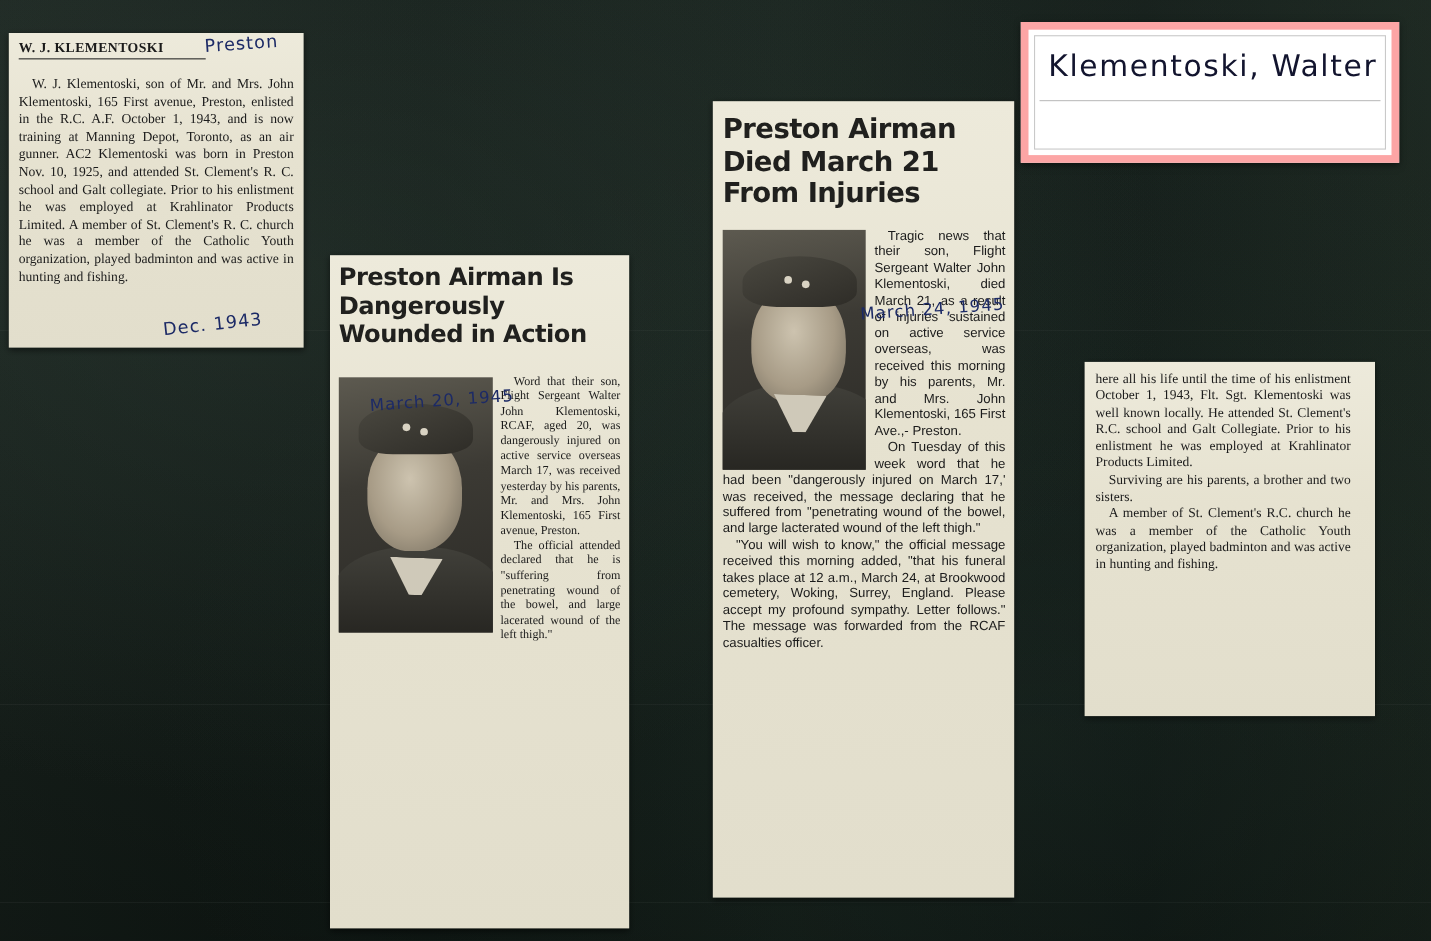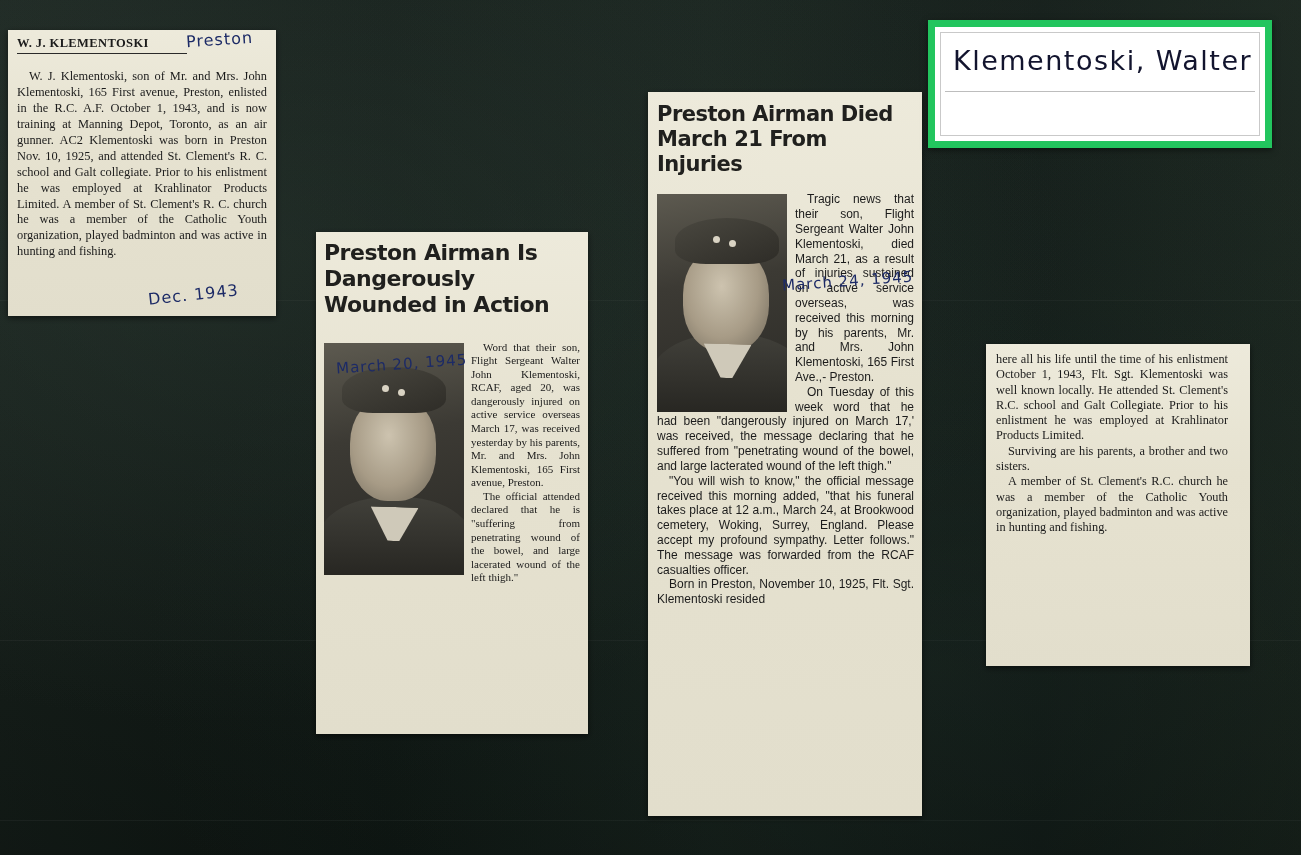--- a/index.html
+++ b/index.html
@@ -87,22 +87,22 @@
     font-size: 15px;
     letter-spacing: 1px;
     transform: rotate(-4deg);
     white-space: nowrap;
   }
   #hw-preston { left: 186px; top: 30px; font-size: 16px; }
   #hw-dec1943 { left: 148px; top: 285px; font-size: 16px; transform: rotate(-6deg); }
 
   
   #clip2 {
-    left: 316px; top: 232px;
-    width: 272px; height: 502px;
+    left: 300px; top: 232px;
+    width: 272px; height: 612px;
     padding: 8px 8px 6px 8px;
     box-sizing: border-box;
   }
   .headline {
     font-family: "DejaVu Sans", sans-serif;
     font-weight: bold;
     color: #20201e;
     letter-spacing: -0.5px;
   }
   #clip2 .headline {
@@ -165,60 +165,60 @@
   }
 
   
   #clip3 {
     left: 648px; top: 92px;
     width: 274px; height: 724px;
     padding: 10px 8px 6px 9px;
     box-sizing: border-box;
   }
   #clip3 .headline {
-    font-size: 21px;
+    font-size: 25px;
     line-height: 1.18;
     margin-bottom: 16px;
   }
   #clip3 .cols {
     font-size: 12px;
     line-height: 1.235;
     text-align: justify;
     font-family: Liberation Sans, sans-serif;
   }
   #hw-mar24 { left: 782px; top: 272px; font-size: 15px; transform: rotate(-4deg); }
   #clip3 .photo {
     float: left;
     width: 130px;
     height: 218px;
     margin: 2px 8px 2px 0;
   }
 
   
   #clip4 {
-    left: 986px; top: 344px;
+    left: 986px; top: 329px;
     width: 264px; height: 322px;
     padding: 8px 22px 8px 10px;
     box-sizing: border-box;
   }
   #clip4 .cols {
     font-size: 12.3px;
     line-height: 1.245;
     text-align: justify;
     font-family: "Liberation Serif", serif;
   }
   #clip4 .indent { display: inline-block; width: 12px; }
 
   
   #label-card {
     position: absolute;
     left: 928px; top: 20px;
     width: 344px; height: 128px;
     background: #ffffff;
-    border: 7px solid #22c55e;
+    border: 7px solid #fca5a5;
     box-sizing: border-box;
     box-shadow: 0 2px 6px rgba(0,0,0,0.5);
   }
   #label-card .inner {
     position: absolute;
     inset: 5px;
     border: 1px solid #c9c9c9;
     background: #fff;
   }
   #label-card .label-text {
@@ -282,21 +282,20 @@
       <div class="face"></div>
       <div class="cap">
           <span class="dot" style="left:38px"></span>
           <span class="dot" style="left:54px;top:22px"></span>
         </div>
       <div class="collar"></div>
     </div>
     <p><span style="display:inline-block;width:12px"></span><span>Tragic news that their son, Flight Sergeant Walter John Klementoski, died March 21, as a result of injuries sustained on active service overseas, was received this morning by his parents, Mr. and Mrs. John Klementoski, 165 First Ave.,- Preston.</span></p>
     <p><span style="display:inline-block;width:12px"></span><span>On Tuesday of this week word that he had been "dangerously injured on March 17,' was received, the message declaring that he suffered from "penetrating wound of the bowel, and large lacterated wound of the left thigh."</span></p>
     <p><span style="display:inline-block;width:12px"></span><span>"You will wish to know," the official message received this morning added, "that his funeral takes place at 12 a.m., March 24, at Brookwood cemetery, Woking, Surrey, England. Please accept my profound sympathy. Letter follows."  The message was forwarded from the RCAF casualties officer.</span></p>
-    <p><span style="display:inline-block;width:12px"></span><span>Born in Preston, November 10, 1925, Flt. Sgt. Klementoski resided</span></p>
   </div>
 </div>
 <div class="handwrite" id="hw-mar24">March 24, 1945</div>
 
 <div class="clip paper paper-edge" id="clip4">
   <div class="cols">
     <p>here all his life until the time of his enlistment October 1, 1943, Flt. Sgt. Klementoski was well known locally.  He attended St. Clement's R.C. school and Galt Collegiate.  Prior to his enlistment he was employed at Krahlinator Products Limited.</p>
     <p><span class="indent"></span><span>Surviving are his parents, a brother and two sisters.</span></p>
     <p><span class="indent"></span><span>A member of St. Clement's R.C. church he was a member of the Catholic Youth organization, played badminton and was active in hunting and fishing.</span></p>
   </div>

